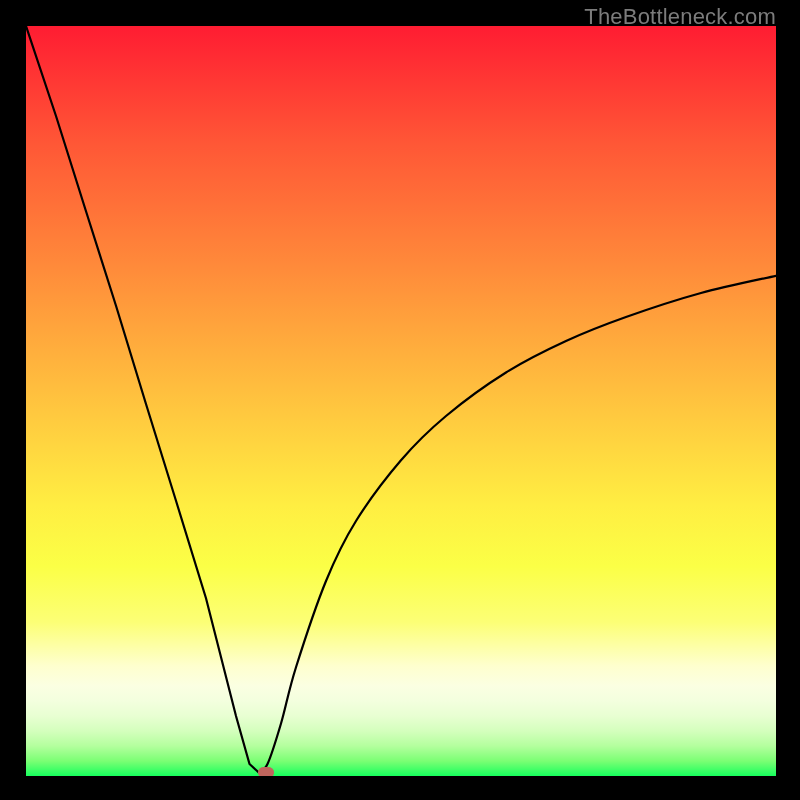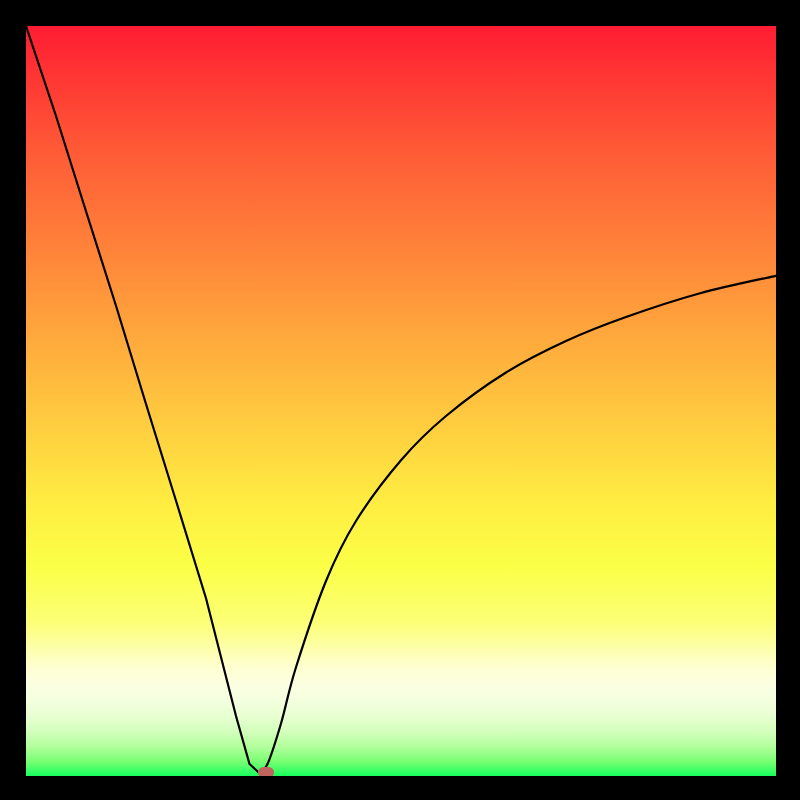--- a/index.html
+++ b/index.html
@@ -84,13 +84,14 @@
   <div class="plot-area">
     <div class="gradient"></div>
 
     <svg class="curve" viewBox="0 0 750 750" preserveAspectRatio="none">
       <path id="curve-path" fill="none" stroke="#000000" stroke-width="2.2" stroke-linecap="round" d="M 0.00 0.00 L 30.00 90.00 L 60.00 185.25 L 90.00 279.75 L 120.00 378.00 L 150.00 474.75 L 180.00 572.25 L 210.00 690.00 L 223.50 738.00 L 232.50 746.25 C 234.00 744.88, 237.75 746.13, 241.50 738.00 C 245.25 729.88, 250.25 713.63, 255.00 697.50 C 259.75 681.38, 262.50 665.00, 270.00 641.25 C 277.50 617.50, 290.00 579.38, 300.00 555.00 C 310.00 530.63, 317.50 515.13, 330.00 495.00 C 342.50 474.88, 360.00 451.75, 375.00 434.25 C 390.00 416.75, 402.50 404.63, 420.00 390.00 C 437.50 375.38, 460.00 359.00, 480.00 346.50 C 500.00 334.00, 520.00 324.25, 540.00 315.00 C 560.00 305.75, 577.50 299.00, 600.00 291.00 C 622.50 283.00, 650.00 273.88, 675.00 267.00 C 700.00 260.13, 737.50 252.63, 750.00 249.75"></path>
     </svg>
 
     <div class="marker" id="marker" style="left: 232px; top: 741.25px; background: rgb(192, 101, 93);"></div>
   </div>
 
+  <div class="watermark">TheBottleneck.com</div>
 </div>
 
 </body></html>

